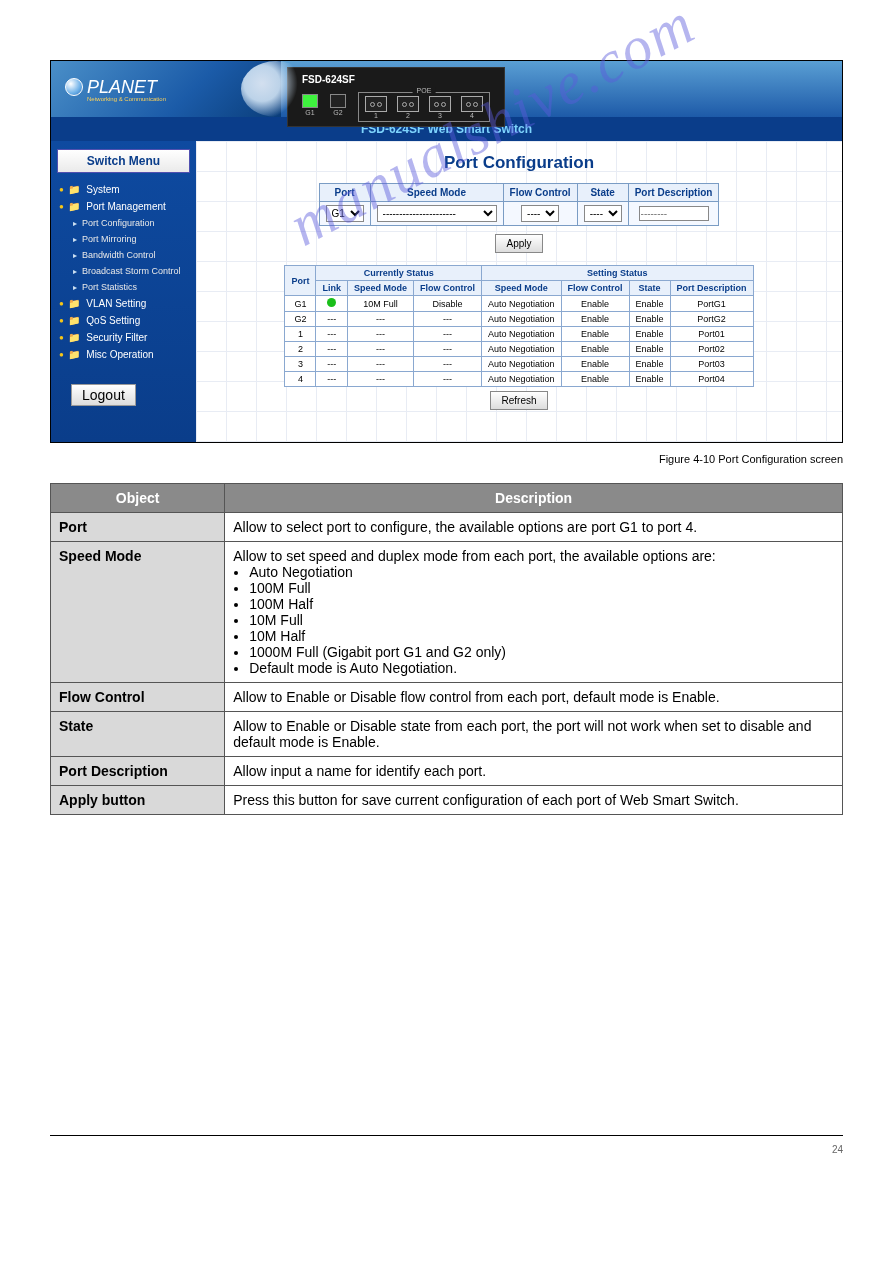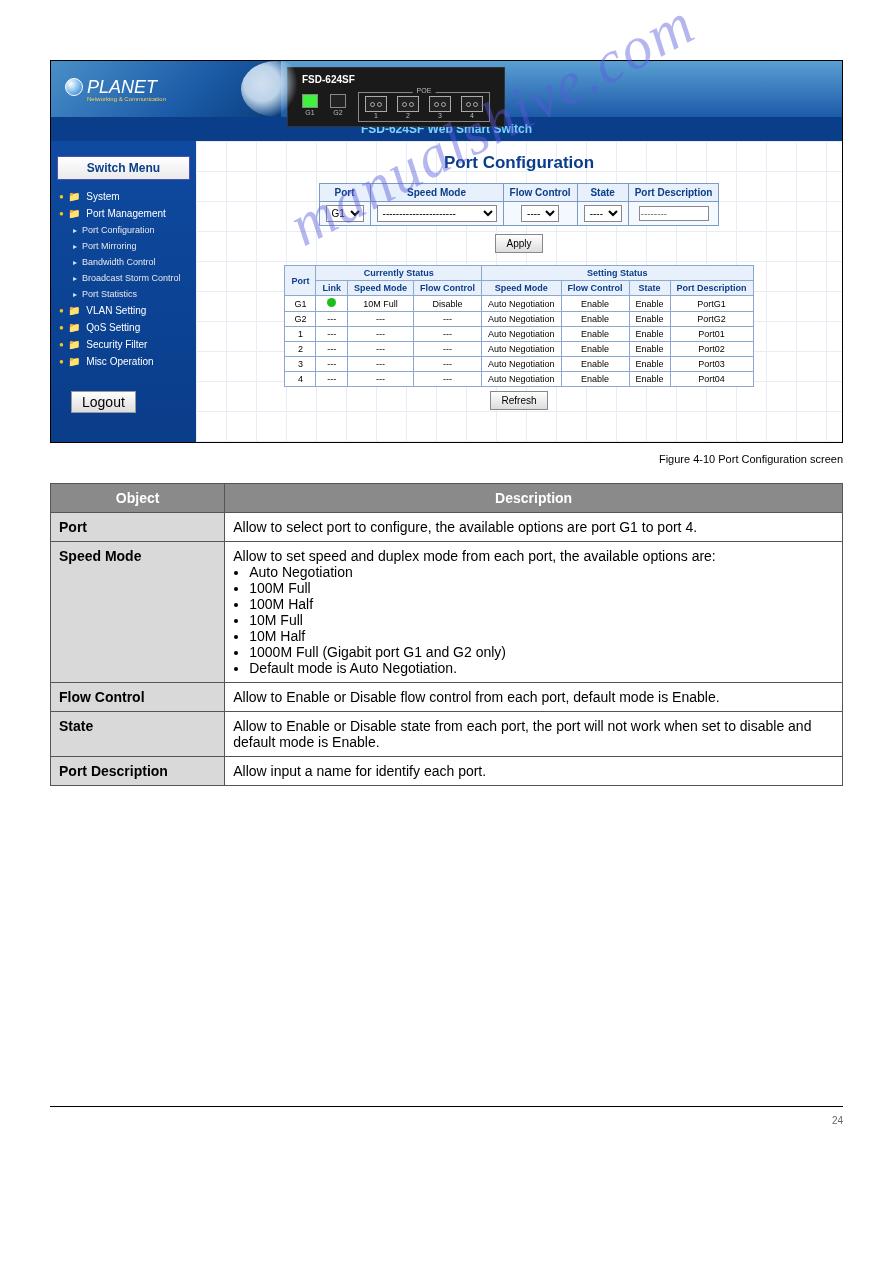--- a/index.html
+++ b/index.html
@@ -21,21 +21,21 @@
 .led{width:16px;height:14px;border:1px solid #888;background:#222}
 .led.on{background:#3ef23e}
 .led-lbl{font-size:7px;color:#bbb}
 .poe-wrap{border:1px solid #888;padding:3px 6px 2px;position:relative;margin-top:4px}
 .poe-wrap::before{content:"POE";position:absolute;top:-6px;left:50%;transform:translateX(-50%);background:#1a1a1a;padding:0 4px;font-size:7px;color:#bbb}
 .port-group{display:flex;flex-direction:column;align-items:center}
 .port{width:22px;height:16px;border:1px solid #aaa;background:#222;display:flex;align-items:center;justify-content:center;gap:2px}
 .port .ring{width:5px;height:5px;border:1px solid #aaa;border-radius:50%}
 .subbanner{background:#0a3d8a;color:#7dd3fc;font-weight:bold;text-align:center;padding:5px 18px;font-size:12px}
 .ui-body{display:flex}
-.sidebar{width:145px;background:linear-gradient(180deg,#0e4aa0,#0a3d8a);padding:15px 6px 20px}
+.sidebar{width:145px;background:linear-gradient(180deg,#0e4aa0,#0a3d8a);padding:8px 6px 20px}
 .menu-hdr{background:linear-gradient(180deg,#fff,#eaeaea);color:#0a3d8a;font-weight:bold;text-align:center;padding:4px 0;border:1px solid #5050b0;font-size:12px;margin-bottom:8px}
 .menu-item{display:flex;align-items:center;gap:5px;color:#fff;font-size:10px;padding:3px 2px;cursor:pointer}
 .menu-item.sub{padding-left:16px;color:#e8e8e8;font-size:9px}
 .menu-item .bullet{color:#f5c518;font-size:8px}
 .menu-item .folder{color:#f5c518;font-size:10px}
 .menu-item .arrow{color:#cfe2f3;font-size:8px}
 .logout-btn{background:linear-gradient(180deg,#fff,#ddd);border:1px solid #999;padding:2px 10px;font-size:14px;margin:21px 0 0 14px;cursor:pointer}
 .content{flex:1;background:#fff;position:relative;background-image:linear-gradient(#e8ecf4 1px,transparent 1px),linear-gradient(90deg,#e8ecf4 1px,transparent 1px);background-size:30px 30px;padding:12px 8px 20px}
 .content h2{color:#0a3d8a;font-size:17px;text-align:center;margin-bottom:10px}
 .cfg-table{margin:0 auto 8px;border-collapse:collapse;background:#f4f8ff}
@@ -317,19 +317,23 @@
           <td>Allow to Enable or Disable flow control from each port, default mode is Enable.</td>
         </tr>
         <tr>
           <th>State</th>
           <td>Allow to Enable or Disable state from each port, the port will not work when set to disable and default mode is Enable.</td>
         </tr>
         <tr>
           <th>Port Description</th>
           <td>Allow input a name for identify each port.</td>
         </tr>
+        <tr>
+          <th>Apply button</th>
+          <td>Press this button for save current configuration of each port of Web Smart Switch.</td>
+        </tr>
       </tbody>
   </table>
 
   <div class="watermark">manualshive.com</div>
 
   <div class="footer-bar">24</div>
 </div>
 
 </body></html>

